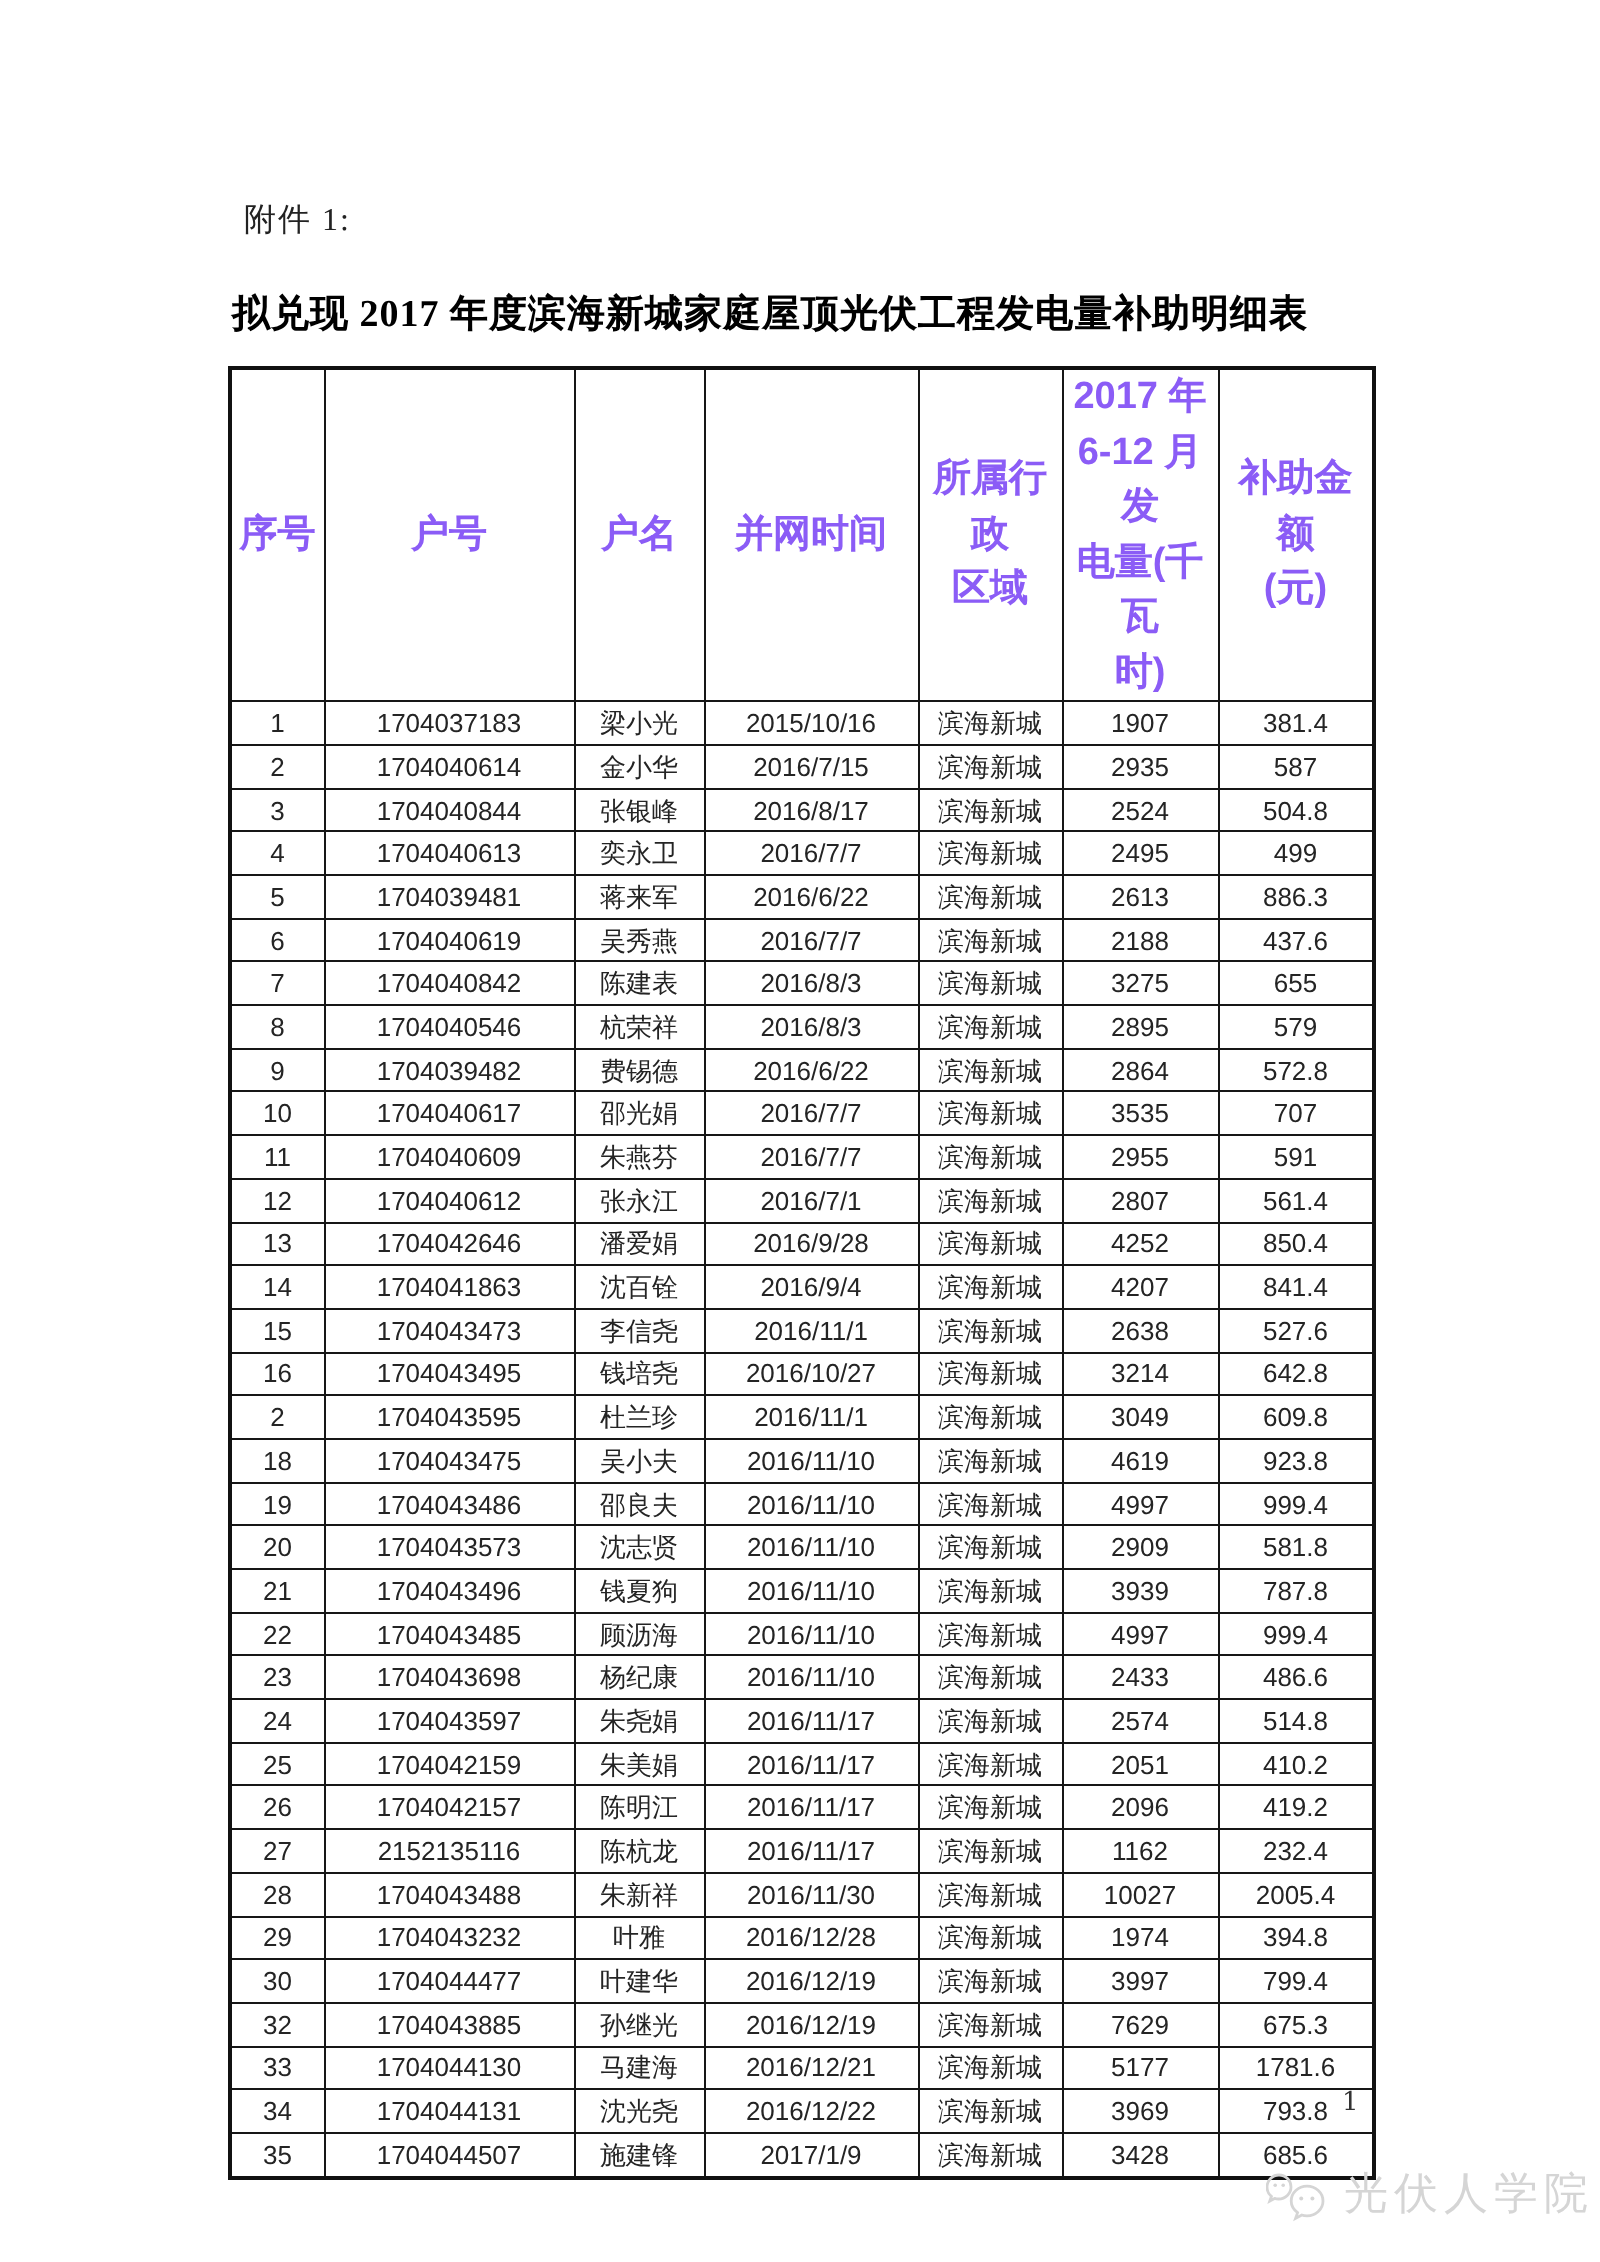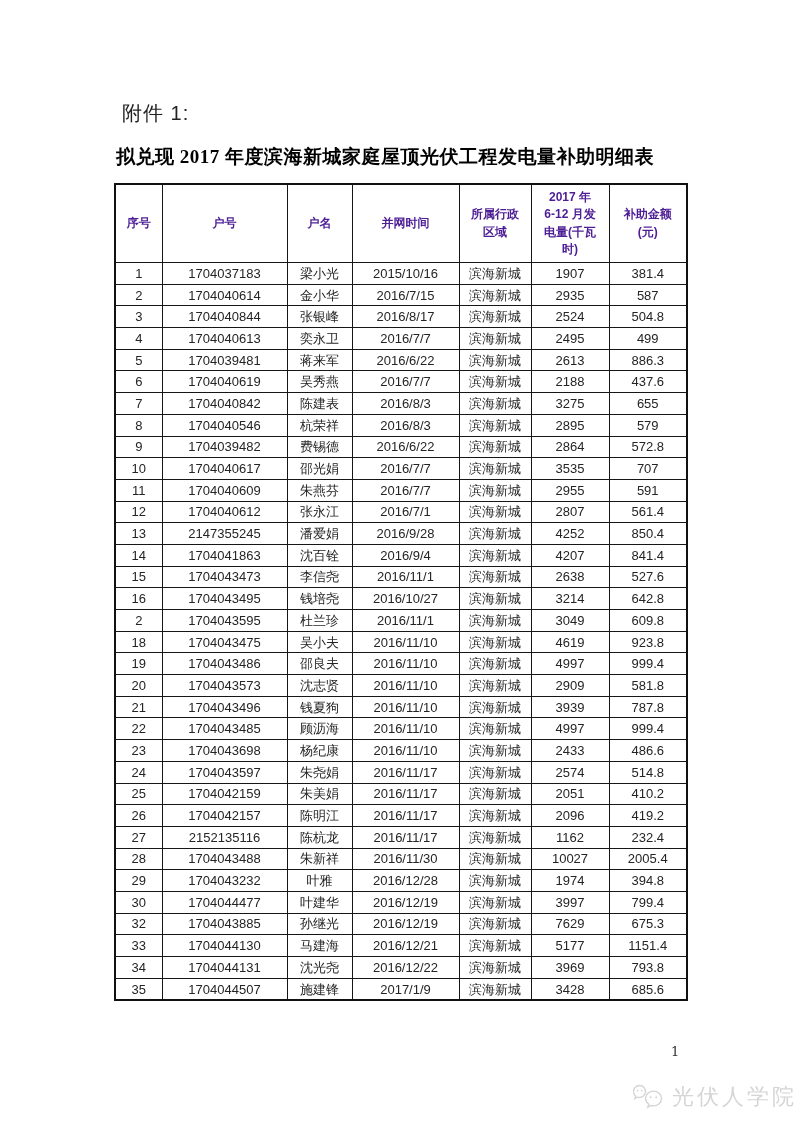--- a/index.html
+++ b/index.html
@@ -13,22 +13,22 @@
     height: 1131px;
     background: #ffffff;
     overflow: hidden;
     font-family: "Liberation Sans", sans-serif;
     color: #1c1c1c;
   }
   .attachment-label {
     position: absolute;
     left: 122px;
     top: 100px;
-    font-family: Liberation Sans, sans-serif;
-    font-size: 20px;
+    font-family: Liberation Serif, serif;
+    font-size: 16px;
     color: #222222;
     letter-spacing: 1px;
   }
   .doc-title {
     position: absolute;
     left: 116px;
     top: 144px;
     width: 580px;
     margin: 0;
     font-family: "Liberation Serif", serif;
@@ -53,23 +53,23 @@
     text-align: center;
     vertical-align: middle;
     padding: 0 2px;
     overflow: hidden;
   }
   table.subsidy-table {
     border: 2px solid #111111;
   }
   table.subsidy-table thead th {
     height: 77px;
-    font-size: 12px;
+    font-size: 19px;
     font-weight: bold;
-    color: #4c1d95;
+    color: #8b5cf6;
     line-height: 1.45;
     white-space: pre-line;
   }
   table.subsidy-table tbody td {
     height: 20.7px;
     font-size: 13px;
     color: #242424;
     line-height: 1;
   }
   .page-number {
@@ -78,21 +78,21 @@
     top: 1044px;
     font-family: "DejaVu Serif", serif;
     font-size: 13px;
     color: #333333;
   }
   .watermark {
     position: absolute;
     left: 633px;
     top: 1082px;
     display: flex;
-    align-items: flex-start;
+    align-items: flex-end;
     gap: 5px;
     color: #d5d5d5;
     user-select: none;
   }
   .watermark .wm-text {
     font-size: 22px;
     letter-spacing: 3px;
     font-family: "Liberation Sans", sans-serif;
     color: #d5d5d5;
   }
@@ -239,21 +239,21 @@
           <td>12</td>
           <td>1704040612</td>
           <td>张永江</td>
           <td>2016/7/1</td>
           <td>滨海新城</td>
           <td>2807</td>
           <td>561.4</td>
         </tr>
         <tr>
           <td>13</td>
-          <td>2147355245</td>
+          <td>1704042646</td>
           <td>潘爱娟</td>
           <td>2016/9/28</td>
           <td>滨海新城</td>
           <td>4252</td>
           <td>850.4</td>
         </tr>
         <tr>
           <td>14</td>
           <td>1704041863</td>
           <td>沈百铨</td>
@@ -415,21 +415,21 @@
           <td>7629</td>
           <td>675.3</td>
         </tr>
         <tr>
           <td>33</td>
           <td>1704044130</td>
           <td>马建海</td>
           <td>2016/12/21</td>
           <td>滨海新城</td>
           <td>5177</td>
-          <td>1151.4</td>
+          <td>1781.6</td>
         </tr>
         <tr>
           <td>34</td>
           <td>1704044131</td>
           <td>沈光尧</td>
           <td>2016/12/22</td>
           <td>滨海新城</td>
           <td>3969</td>
           <td>793.8</td>
         </tr>

